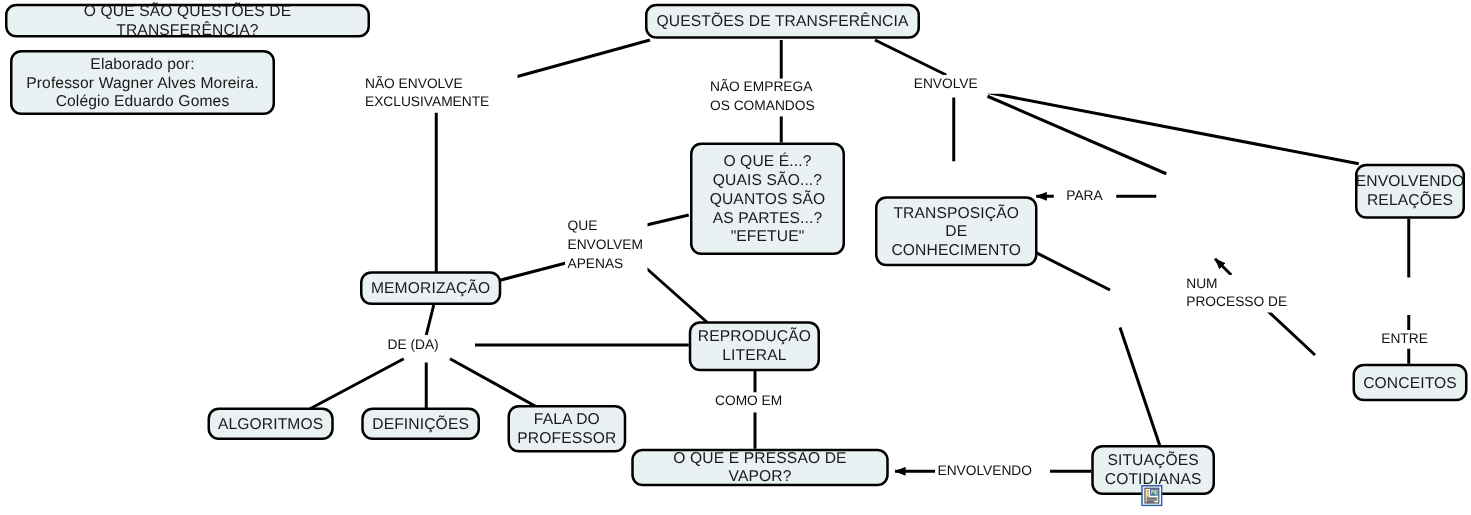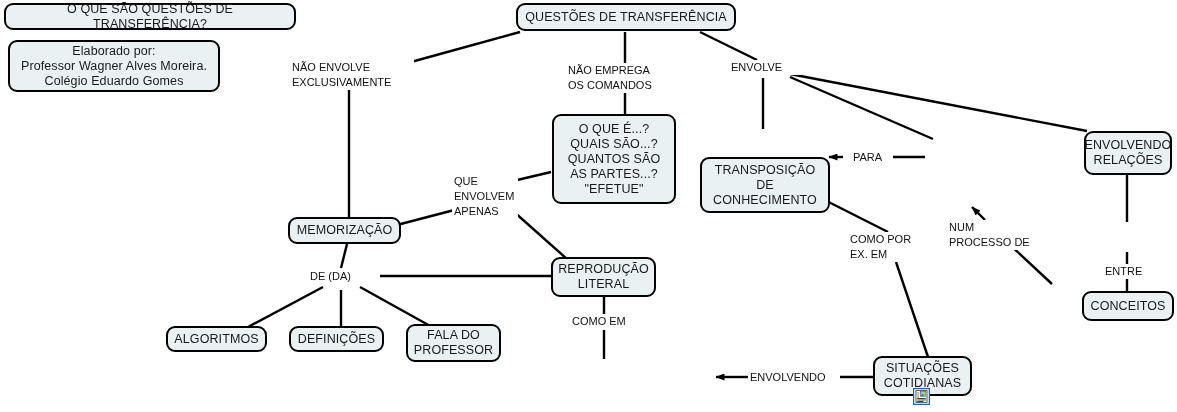--- a/index.html
+++ b/index.html
@@ -143,20 +143,21 @@
   <div class="node" style="left:166px; top:326px; width:101px; height:26px;">ALGORITMOS</div>
 
   <div class="node" style="left:289px; top:326px; width:95px; height:26px;">DEFINIÇÕES</div>
 
   <div class="node" style="left:406px; top:324px; width:95px; height:38px;">FALA DO
 PROFESSOR</div>
 
   <div class="node" style="left:551px; top:257px; width:105px; height:40px;">REPRODUÇÃO
 LITERAL</div>
 
+  <div class="node" style="left:505px; top:359px; width:206px; height:30px;">O QUE É PRESSÃO DE VAPOR?</div>
 
   <div class="node" style="left:873px; top:356px; width:99px; height:40px;">SITUAÇÕES
 COTIDIANAS</div>
 
   <span class="res-icon" style="left:913px; top:388px;">
     <svg viewBox="0 0 17 17" width="17" height="17" xmlns="http://www.w3.org/2000/svg">
       <rect x="0.5" y="0.5" width="16" height="16" fill="#f2f6fb" stroke="#2d5fa8" stroke-width="1.4"></rect>
       <rect x="3" y="2.6" width="11" height="11.8" fill="#ffffff" stroke="#4a4a4a" stroke-width="0.9"></rect>
       <rect x="4.2" y="4" width="2.1" height="1.5" fill="#e8a33d"></rect>
       <rect x="4.2" y="6.1" width="2.1" height="1.5" fill="#e8a33d"></rect>
@@ -182,22 +183,20 @@
 ENVOLVEM
 APENAS</div>
 
   <div class="edge-label" style="left:851px; top:150px; width:38px;">PARA</div>
 
   <div class="edge-label" style="left:947px; top:220px; width:96px;">NUM
 PROCESSO DE</div>
 
   <div class="edge-label" style="left:1103px; top:223px; width:48px;margin-top:41px;">ENTRE</div>
 
-  <div class="edge-label" style="left:848px; top:232px; width:82px;">COMO POR
-EX. EM</div>
 
   <div class="edge-label" style="left:308px; top:269px; width:68px;">DE (DA)</div>
 
   <div class="edge-label" style="left:570px; top:314px; width:68px;">COMO EM</div>
 
   <div class="edge-label" style="left:748px; top:370px; width:88px;">ENVOLVENDO</div>
 
 </div>
 
 </body></html>

